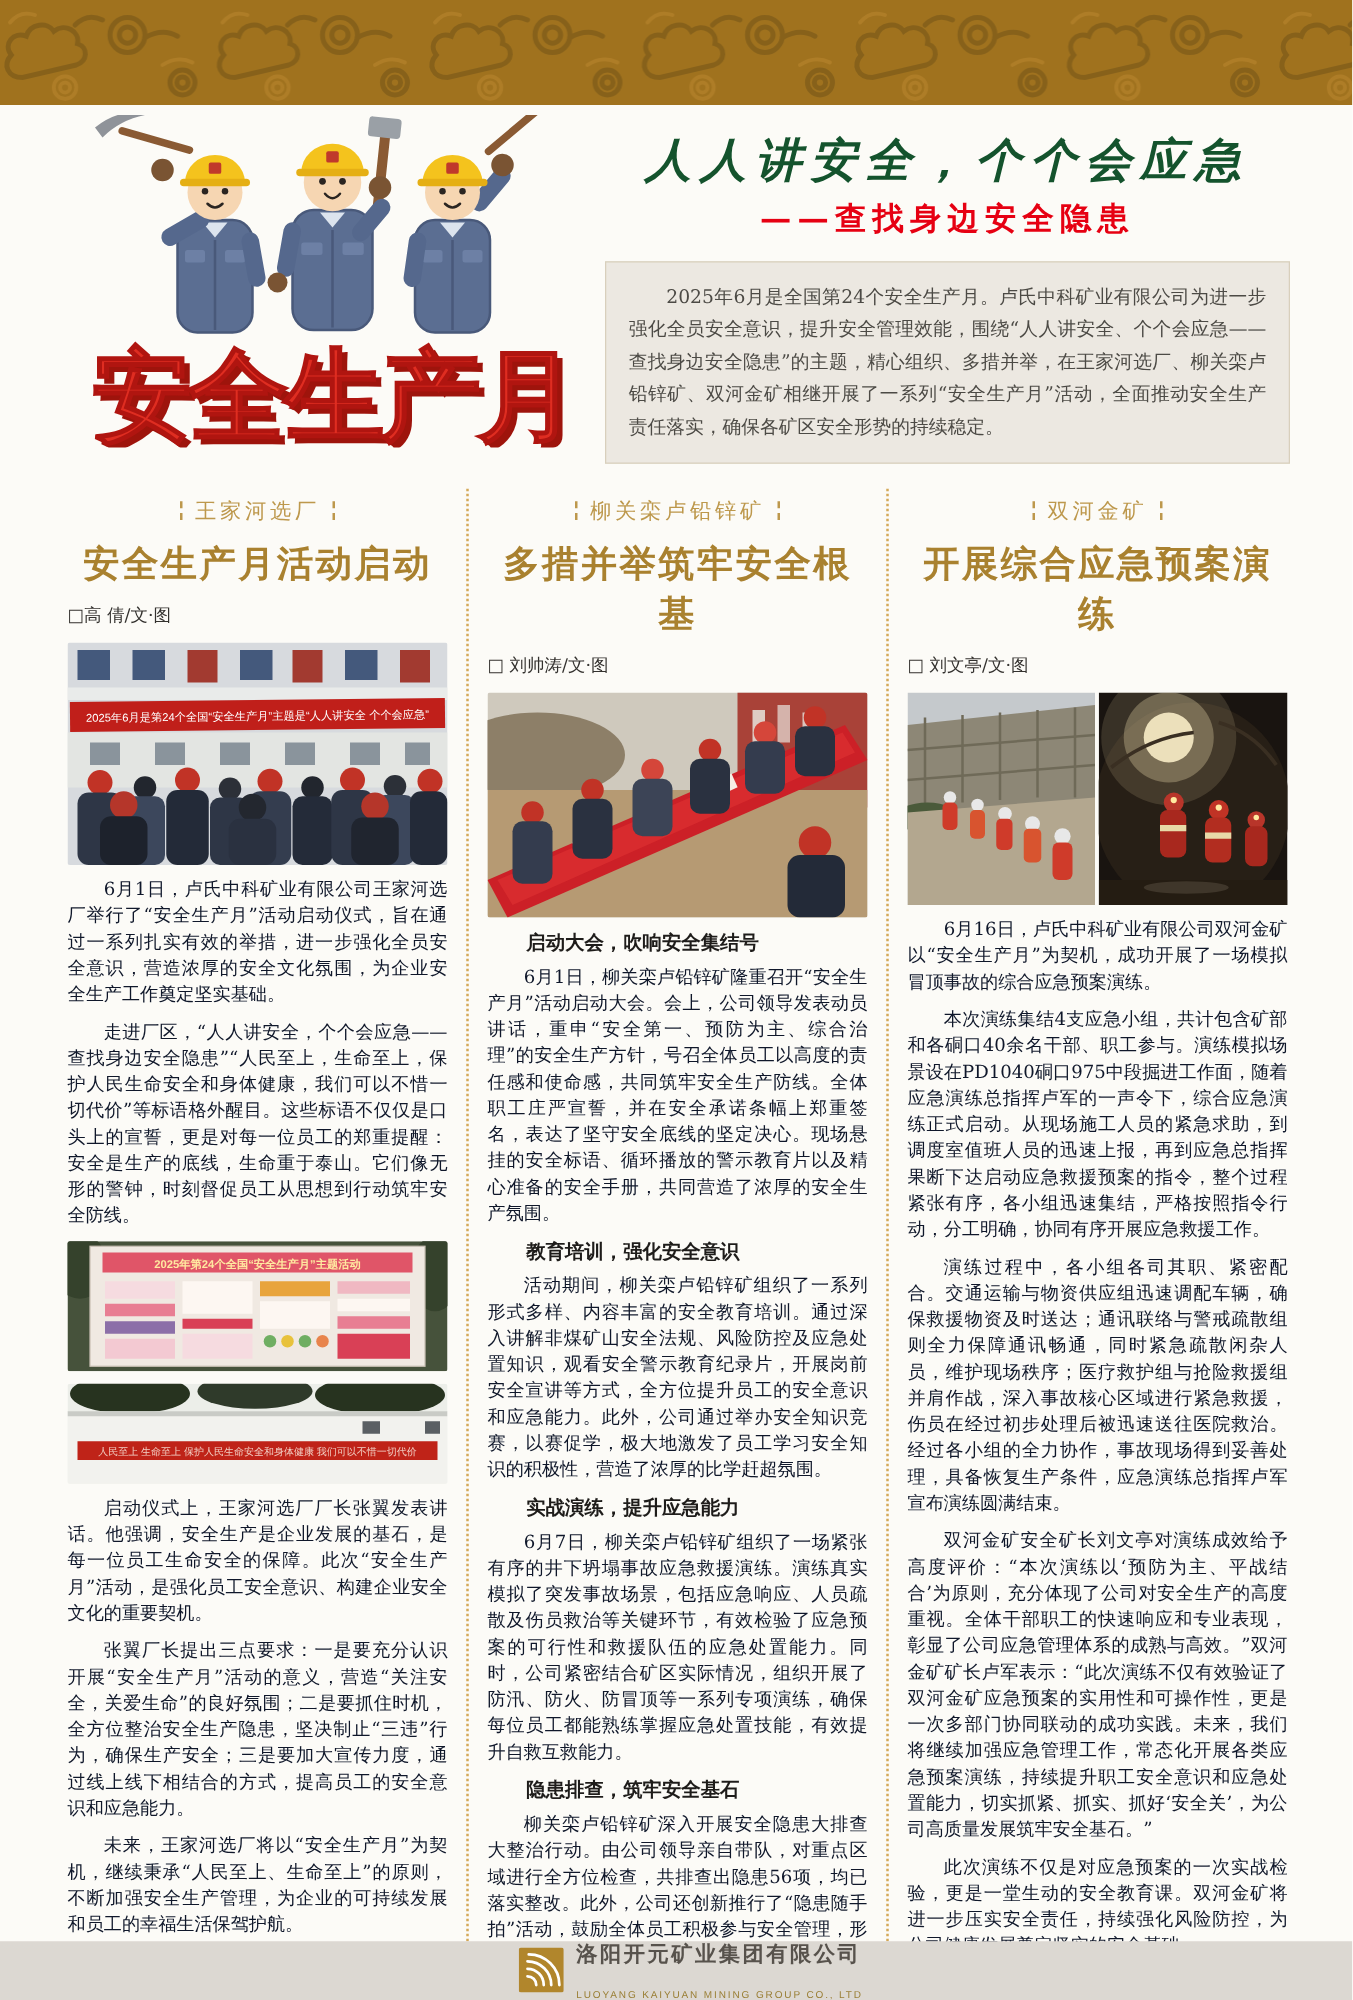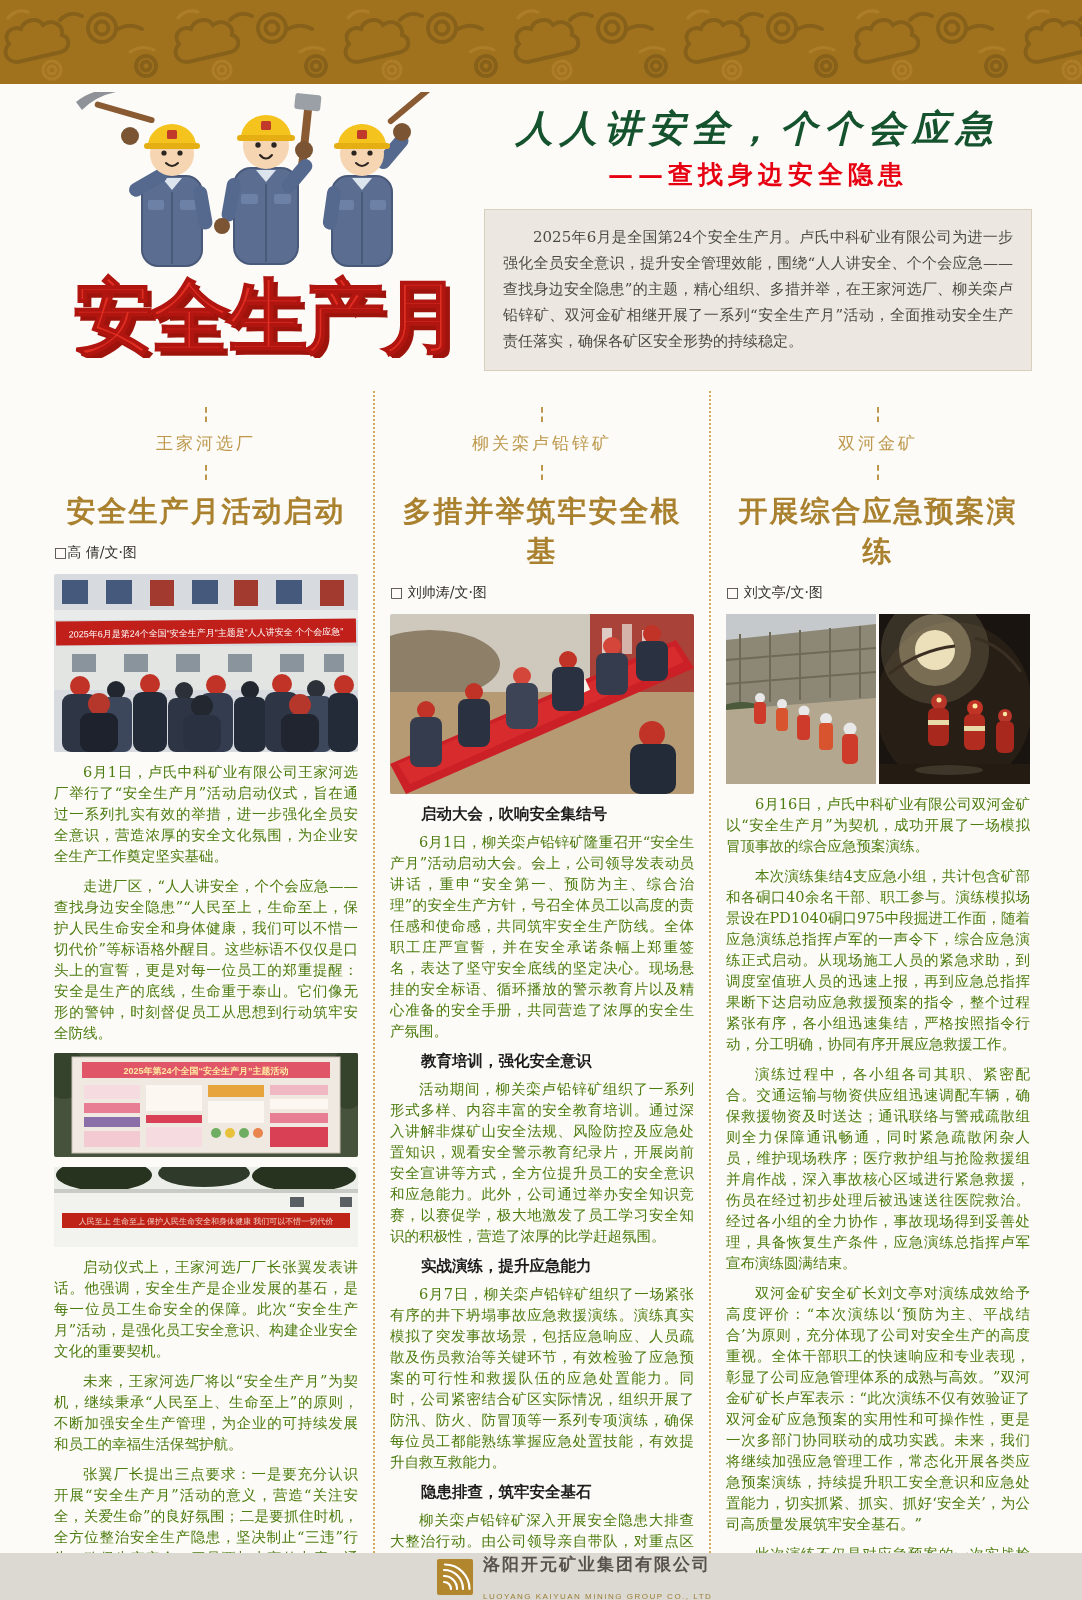--- a/index.html
+++ b/index.html
@@ -12,31 +12,31 @@
   .hero svg{display:block;}
   .head-right{flex:1;padding-top:14px;}
   .main-title{font-size:37px;font-weight:bold;color:#14532d;text-align:center;letter-spacing:7px;line-height:1.2;font-style:italic;}
   .sub-title{font-size:25px;font-weight:bold;color:#e60012;text-align:center;letter-spacing:5px;margin-top:8px;}
   .intro-box{margin-top:18px;background:#ece8e1;border:1px solid #d8cfbc;padding:14px 18px 16px;}
   .intro-box p{margin:0;font-size:15px;line-height:26px;color:#4c4a45;text-indent:2em;text-align:justify;}
   
   .columns{display:flex;box-sizing:border-box;height:1190px;overflow:hidden;padding:20px 52px 0 54px;}
   .col{width:304px;flex:none;}
   .col+.col{border-left:2px dotted #d4a958;margin-left:15px;padding-left:15px;}
-  .kicker{display:flex;align-items:center;justify-content:center;gap:10px;color:#bd984c;font-size:17px;letter-spacing:3px;margin-top:16px;flex-direction:column;}
+  .kicker{display:flex;align-items:center;justify-content:center;gap:10px;color:#bd984c;font-size:17px;letter-spacing:3px;margin-top:6px;}
   .kbar{width:0;height:15px;border-left:2px dashed #bd984c;}
   .headline{margin:12px 0 4px;text-align:center;font-size:29px;color:#a9812f;letter-spacing:2px;font-weight:700;}
   .byline{text-align:left;font-size:14px;color:#33312e;margin:12px 2px 12px 0;}
   .photo{display:block;width:100%;border-radius:2px;margin:0 0 10px;}
   .photo-pair{display:flex;gap:3px;margin:0 0 10px;}
   .photo-pair svg{display:block;}
-  .para{font-size:14.5px;line-height:21px;color:#4d7c0f;text-align:justify;text-indent:2em;margin:0 0 9px;}
+  .para{font-size:14.5px;line-height:21px;color:#0f172a;text-align:justify;text-indent:2em;margin:0 0 9px;}
   .subhead{font-family:"Liberation Sans",sans-serif;font-weight:700;font-size:15.5px;color:#1e1c1a;margin:6px 0 7px;text-indent:2em;}
   
-  .footer{position:absolute;left:0;right:0;bottom:0;height:47px;background:#dcd8d2;display:flex;align-items:center;padding-left:22px;}
+  .footer{position:absolute;left:0;right:0;bottom:0;height:47px;background:#dcd8d2;display:flex;align-items:flex-end;}
   .footer-inner{display:flex;align-items:center;gap:10px;margin-left:415px;}
   .company-cn{font-size:17px;font-weight:700;color:#57524c;letter-spacing:2px;font-family:"Liberation Sans",sans-serif;}
   .company-en{font-size:8px;color:#9a7f35;letter-spacing:1.5px;margin-top:16px;font-family:"Liberation Sans",sans-serif;}
 </style>
 </head>
 <body>
 
 <div class="page">
 
   <svg class="band" viewBox="0 0 1082 84" preserveAspectRatio="none" aria-hidden="true">
@@ -240,22 +240,22 @@
         <ellipse cx="250" cy="9" rx="52" ry="16" fill="#27331f"></ellipse>
         <rect x="0" y="22" width="304" height="58" fill="#f2f2ee"></rect>
         <rect x="0" y="22" width="304" height="4" fill="#c9cbc6"></rect>
         <rect x="236" y="30" width="14" height="10" fill="#5a5f63"></rect>
           <rect x="286" y="30" width="12" height="10" fill="#5a5f63"></rect>
         <rect x="8" y="46" width="288" height="15" fill="#bf2318"></rect>
         <text x="152" y="57" text-anchor="middle" font-size="8" fill="#f2cfc4" font-family="Liberation Sans,sans-serif">人民至上 生命至上 保护人民生命安全和身体健康 我们可以不惜一切代价</text>
       </svg>
 
       <p class="para">启动仪式上，王家河选厂厂长张翼发表讲话。他强调，安全生产是企业发展的基石，是每一位员工生命安全的保障。此次“安全生产月”活动，是强化员工安全意识、构建企业安全文化的重要契机。</p>
+      <p class="para">张翼厂长提出三点要求：一是要充分认识开展“安全生产月”活动的意义，营造“关注安全，关爱生命”的良好氛围；二是要抓住时机，全方位整治安全生产隐患，坚决制止“三违”行为，确保生产安全；三是要加大宣传力度，通过线上线下相结合的方式，提高员工的安全意识和应急能力。</p>
       <p class="para">未来，王家河选厂将以“安全生产月”为契机，继续秉承“人民至上、生命至上”的原则，不断加强安全生产管理，为企业的可持续发展和员工的幸福生活保驾护航。</p>
-      <p class="para">张翼厂长提出三点要求：一是要充分认识开展“安全生产月”活动的意义，营造“关注安全，关爱生命”的良好氛围；二是要抓住时机，全方位整治安全生产隐患，坚决制止“三违”行为，确保生产安全；三是要加大宣传力度，通过线上线下相结合的方式，提高员工的安全意识和应急能力。</p>
     </section>
 
     <section class="col">
       <div class="kicker">
         <i class="kbar"></i>
         <span>柳关栾卢铅锌矿</span>
         <i class="kbar"></i>
       </div>
       <h2 class="headline">多措并举筑牢安全根基</h2>
       <div class="byline">□ 刘帅涛/文·图</div>

